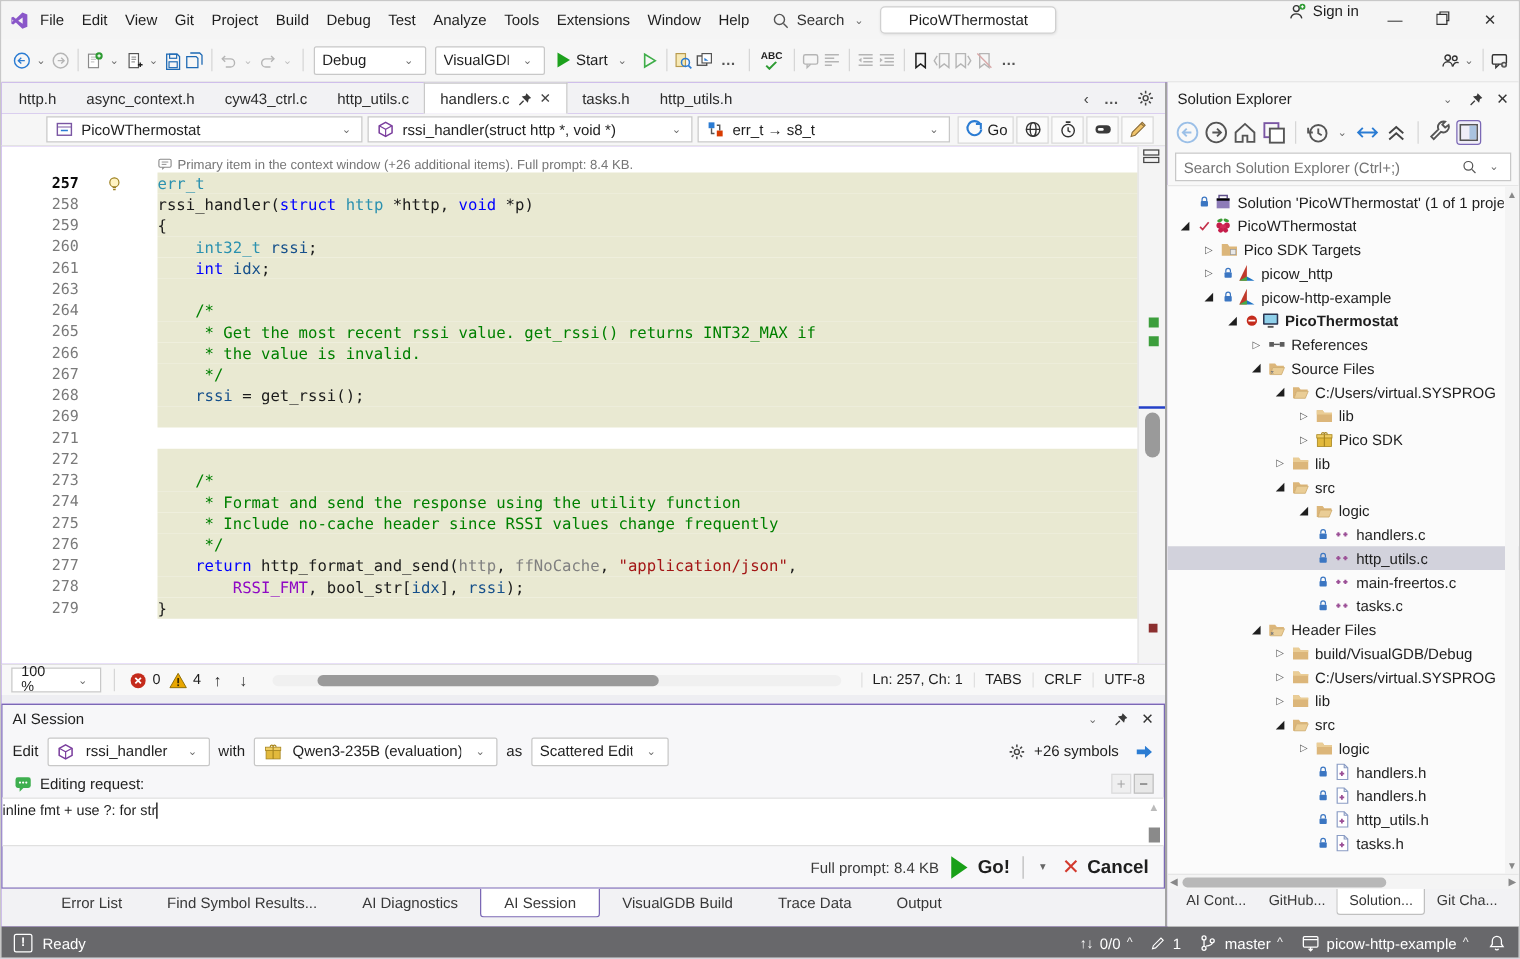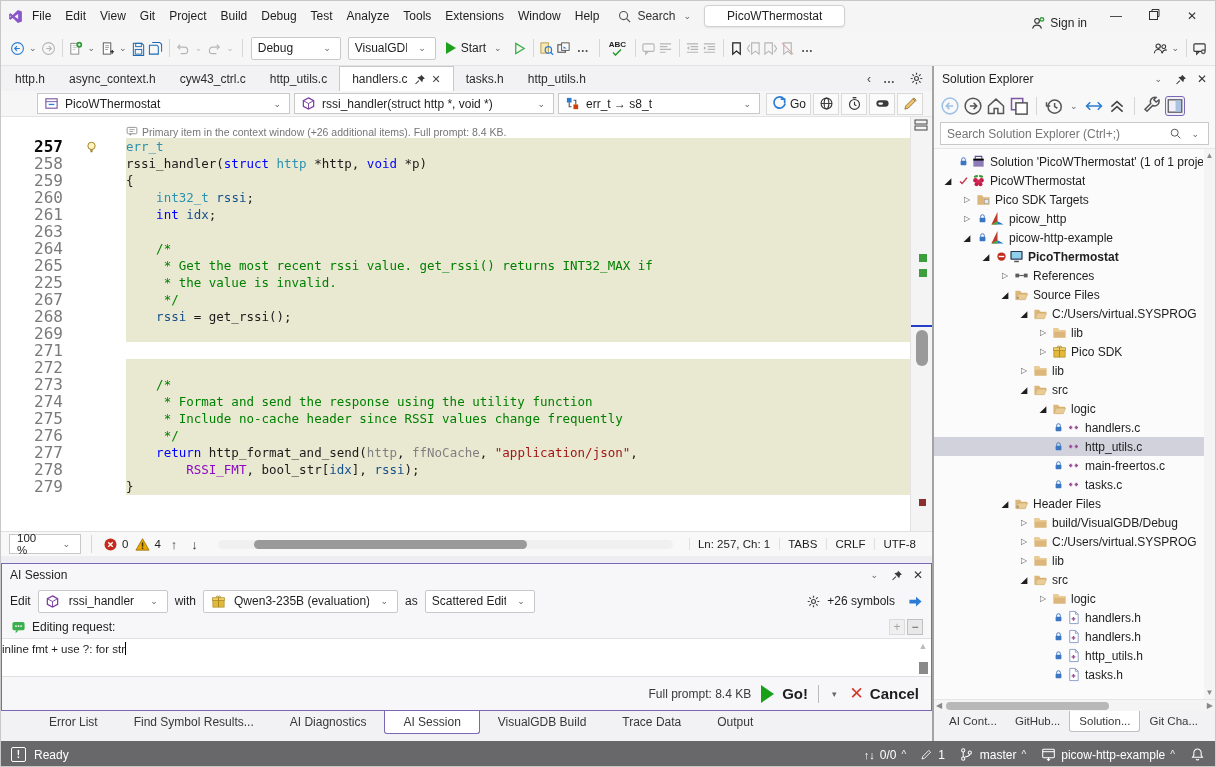--- a/index.html
+++ b/index.html
@@ -11,21 +11,21 @@
   .dim{opacity:.4}
   .chev{color:#666;font-size:9px;padding:0 3px}
   .sep{width:1px;height:18px;background:#d6d6d6;margin:0 4px}
   .dots{color:#555;letter-spacing:1px;padding:0 4px;font-weight:bold}
   
   .titlebar{height:30px;display:flex;align-items:center;background:#f5f5f5;padding:0 6px;gap:2px}
   .menu{display:flex}
   .menu span{padding:0 7px;line-height:28px;cursor:default}
   .tb-search{display:flex;align-items:center;gap:5px;padding:0 8px;color:#333}
   .sol-badge{background:#fff;border:1px solid #d0d0d0;border-radius:4px;padding:3px 22px;box-shadow:0 1px 2px rgba(0,0,0,.08)}
-  .tb-right{margin-left:auto;display:flex;align-items:flex-end;gap:4px}
+  .tb-right{margin-left:auto;display:flex;align-items:flex-start;gap:4px}
   .signin{display:flex;align-items:center;gap:5px;padding:0 8px}
   .winbtn{width:34px;text-align:center;line-height:30px;font-size:12px;color:#333}
   
   .toolbar{height:35px;display:flex;align-items:center;background:#f6f6f6;border-bottom:1px solid #e3e3e3;padding:0 8px;gap:1px}
   .combo{background:#fff;border:1px solid #c8c8c8;border-radius:2px;height:23px;display:flex;align-items:center;padding:0 6px;gap:8px;margin:0 3px;white-space:nowrap}
   .combo .lbl{overflow:hidden}
   .start-btn{display:flex;align-items:center;gap:5px;padding:0 6px;font-weight:normal}
   .playtri{width:0;height:0;border-left:10px solid #1da11d;border-top:6px solid transparent;border-bottom:6px solid transparent}
   .spell{display:flex;flex-direction:column;align-items:center;line-height:8px;padding:0 4px}
   .spell b{font-size:8px;letter-spacing:0}
@@ -43,21 +43,21 @@
   
   .navbar{height:26px;display:flex;align-items:center;background:#f6f6f6;border-bottom:1px solid #e3e3e3;padding-left:36px}
   .navcombo{background:#fff;border:1px solid #c8c8c8;height:21px;display:flex;align-items:center;gap:6px;padding:0 5px;margin-right:4px;white-space:nowrap;overflow:hidden}
   .navcombo .chev{margin-left:auto}
   .nav-icons{display:flex;align-items:center;gap:2px;margin-left:2px}
   .nav-icons .btn{display:flex;align-items:center;gap:3px;padding:2px 4px;border:1px solid #d9d9d9;background:#fbfbfb}
   
   .editor{flex:1;position:relative;background:#fff;font-family:"DejaVu Sans Mono","Liberation Mono",monospace;overflow:hidden}
   .codelens{display:flex;align-items:center;gap:4px;margin:8px 0 0 125px;height:13px;color:#767676;font-size:10.5px;font-family:"Liberation Sans",sans-serif}
   .crow{display:flex;height:17px;line-height:17px}
-  .ln{width:62px;text-align:right;color:#7a7a7a;font-size:16px;flex:none}
+  .ln{width:62px;text-align:right;color:#7a7a7a;font-size:12px;flex:none}
   .ln.cur{color:#0a0a0a;font-weight:bold}
   .gl{width:63px;flex:none;position:relative}
   .gl .ico{position:absolute;left:20px;top:1px}
   .codeline{width:787px;background:#e9e9d2;white-space:pre;font-size:12.5px}
   .tok-k{color:#0000ff}.tok-t{color:#2b91af}.tok-c{color:#008000}.tok-s{color:#a31515}
   .tok-m{color:#8f08c4}.tok-l{color:#16508b}.tok-g{color:#808080}.tok-p{color:#1b1b1b}
   .vscroll{position:absolute;top:0;right:0;width:22px;height:100%;background:#f4f4f4;border-left:1px solid #e2e2e2}
   .vmark{position:absolute;left:8px;width:8px;height:8px}
   .vthumb{position:absolute;left:5px;width:12px;height:36px;background:#9a9a9a;border-radius:6px}
   .vline{position:absolute;left:0;width:100%;height:2px;background:#2440c8}
@@ -542,21 +542,21 @@
               <span class="ln">264</span>
               <span class="gl"></span>
               <span class="codeline"><span class="tok-c">    /*</span></span>
             </div>
             <div class="crow">
               <span class="ln">265</span>
               <span class="gl"></span>
               <span class="codeline"><span class="tok-c">     * Get the most recent rssi value. get_rssi() returns INT32_MAX if</span></span>
             </div>
             <div class="crow">
-              <span class="ln">225</span>
+              <span class="ln">266</span>
               <span class="gl"></span>
               <span class="codeline"><span class="tok-c">     * the value is invalid.</span></span>
             </div>
             <div class="crow">
               <span class="ln">267</span>
               <span class="gl"></span>
               <span class="codeline"><span class="tok-c">     */</span></span>
             </div>
             <div class="crow">
               <span class="ln">268</span>

